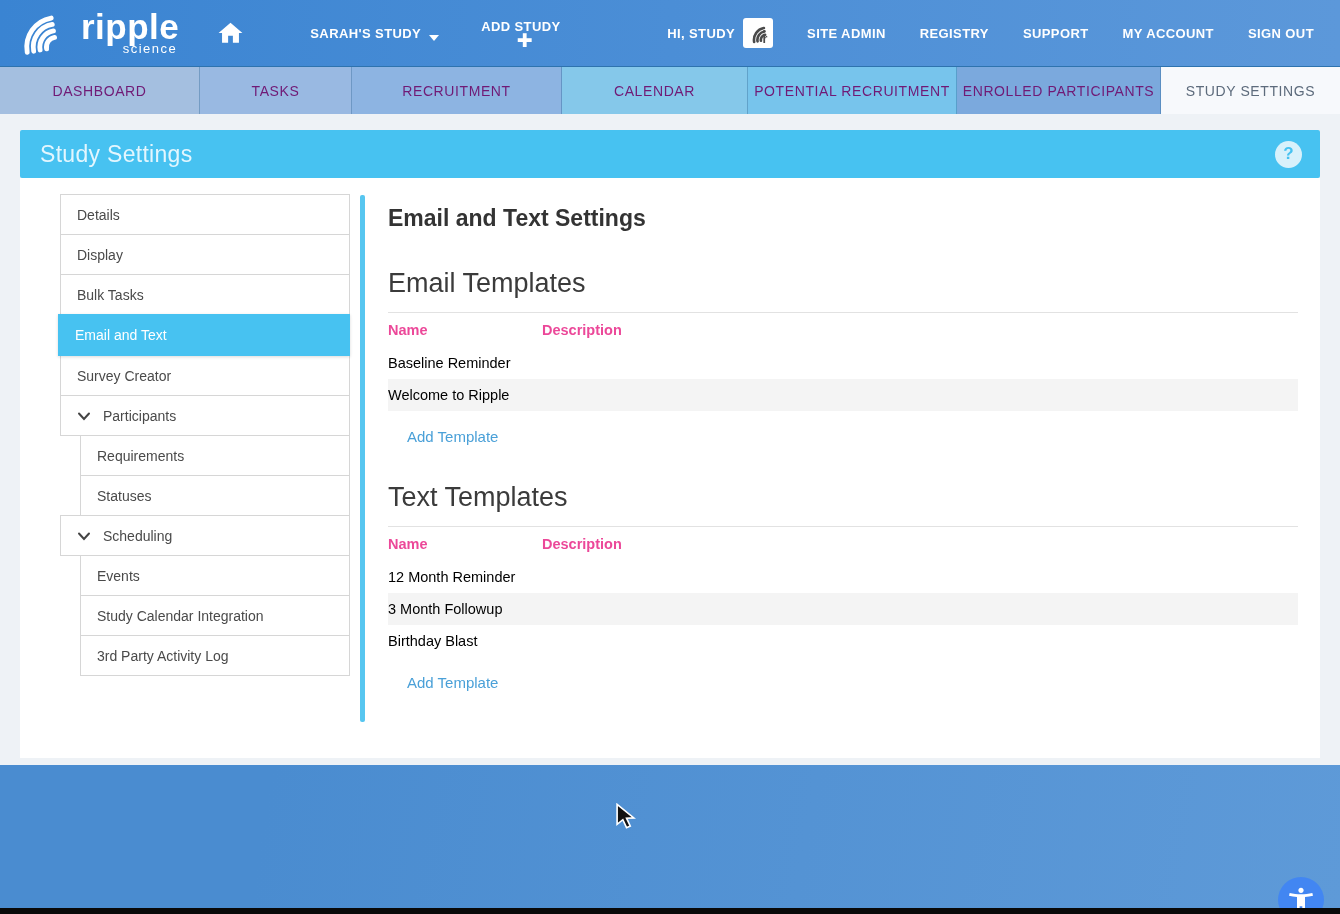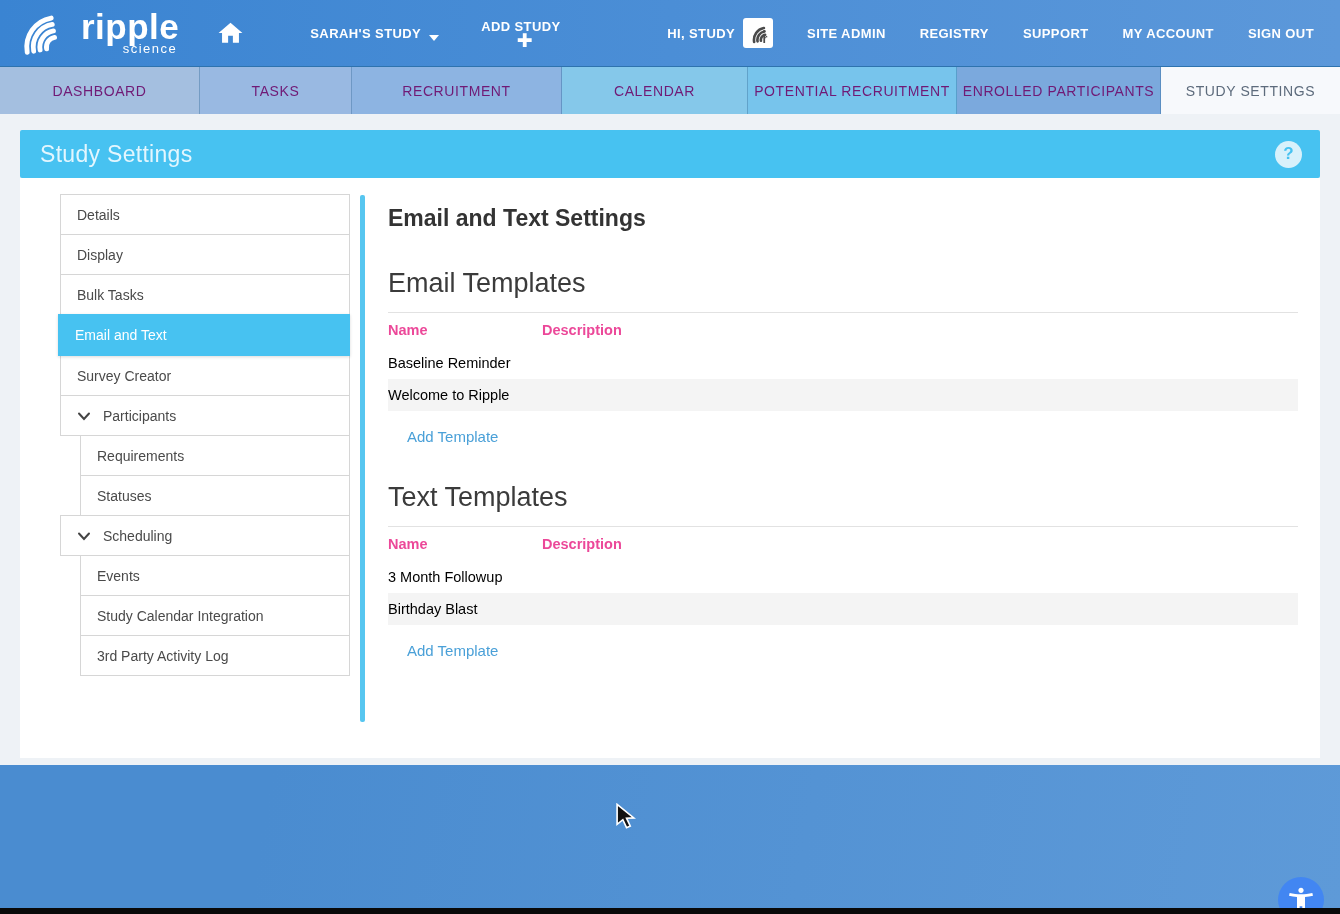--- a/index.html
+++ b/index.html
@@ -322,20 +322,24 @@
     </div>
 
     <div>
       <div class="section-heading">Text Templates</div>
       <div class="t-head">
         <span class="cell-name">Name</span>
         <span class="cell-desc">Description</span>
       </div>
       <div class="rows">
 
+          <div class="t-row">
+            <span class="cell-name">12 Month Reminder</span>
+            <span class="cell-desc"></span>
+          </div>
 
           <div class="t-row">
             <span class="cell-name">3 Month Followup</span>
             <span class="cell-desc"></span>
           </div>
 
           <div class="t-row">
             <span class="cell-name">Birthday Blast</span>
             <span class="cell-desc"></span>
           </div>

